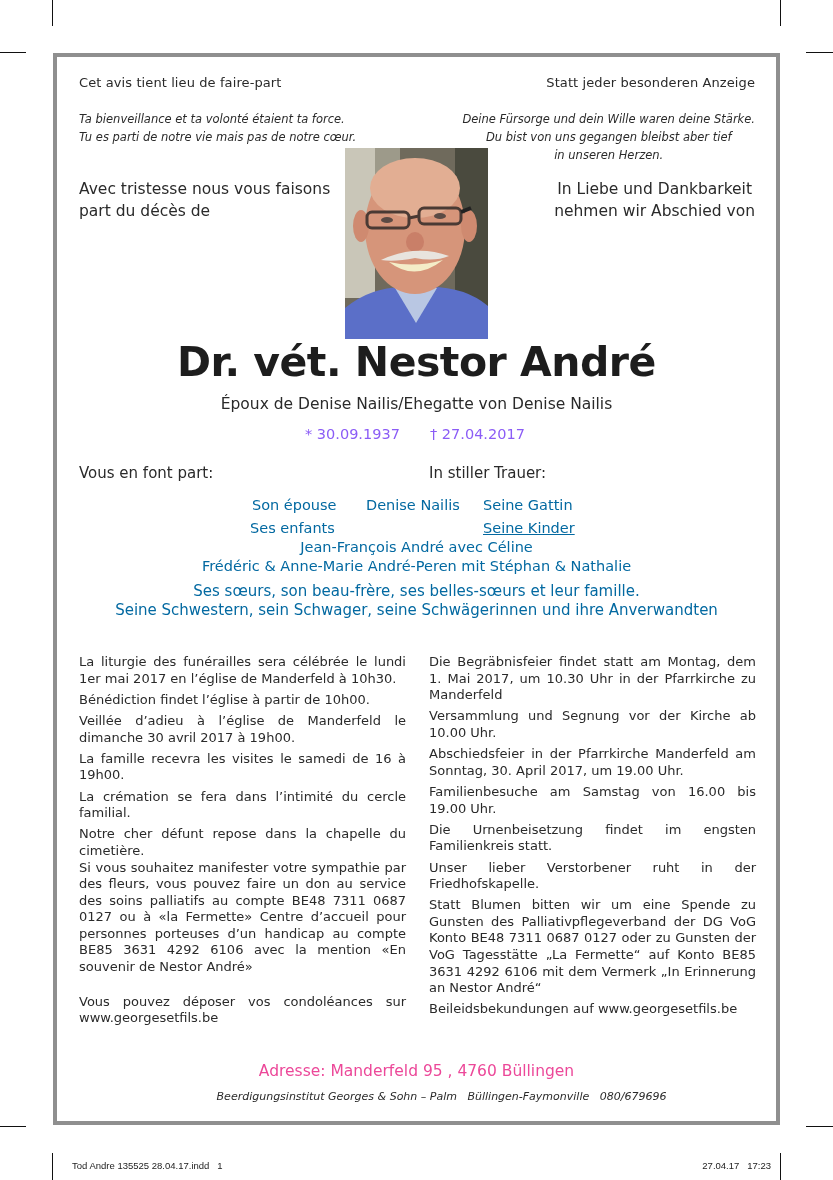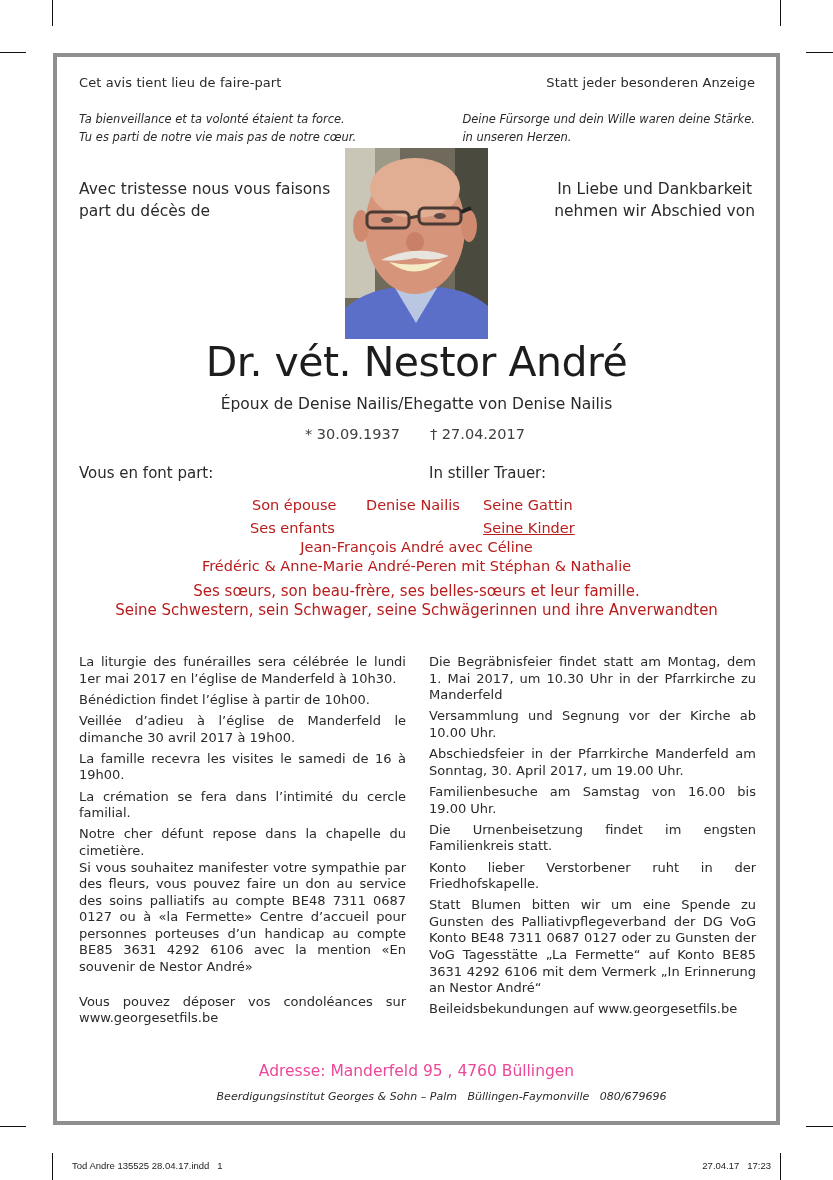--- a/index.html
+++ b/index.html
@@ -6,26 +6,26 @@
     body { width: 833px; height: 1180px; position: relative; overflow: hidden;
            font-family: "DejaVu Sans", sans-serif; color: #222; }
     .crop { position: absolute; background: #111; }
     .frame { position: absolute; left: 53px; top: 53px; width: 719px; height: 1064px;
              border: 4px solid #8f8f8f; background: #fff; }
     .abs { position: absolute; white-space: nowrap; }
     .hdr { font-size: 13px; color: #2a2a2a; letter-spacing: 0.1px; }
     .it { font-style: italic; font-size: 11.5px; color: #2a2a2a; line-height: 18px; }
     .intro { font-size: 15.5px; line-height: 22px; color: #2a2a2a; }
     .photo { position: absolute; left: 345px; top: 148px; width: 143px; height: 191px; overflow: hidden; }
-    .name { font-size: 41px; color: #1d1d1d; letter-spacing: -0.5px; text-align: center; width: 100%; left: 0; font-weight: normal; }
+    .name { font-size: 41px; color: #1d1d1d; letter-spacing: -0.5px; text-align: center; width: 100%; left: 0; font-weight: bold; }
     .center { left: 0; width: 100%; text-align: center; }
     .spouse { font-size: 15.5px; color: #2a2a2a; }
-    .dates { font-size: 14.5px; color: #404040; }
+    .dates { font-size: 14.5px; color: #8b5cf6; }
     .lbl { font-size: 15px; color: #2a2a2a; }
-    .fam { font-size: 14.5px; color: #b91c1c; }
+    .fam { font-size: 14.5px; color: #0369a1; }
     .col { position: absolute; width: 327px; font-size: 13px; line-height: 16.6px; color: #2a2a2a;
            text-align: justify; white-space: normal; }
     .col p { margin: 0 0 4.6px 0; }
     .col p.gap { margin-top: 18px; }
     .addr { font-size: 15.5px; color: #ec4899; }
     .bz { font-style: italic; font-size: 11px; color: #2a2a2a; padding-left: 25px; }
     .slug { font-family: "Liberation Sans", sans-serif; font-size: 9.5px; color: #222; }
   </style>
 </head>
 <body>
@@ -41,22 +41,23 @@
 
 <div class="frame"></div>
 
 <div class="abs hdr" style="left:79px;top:75px;">Cet avis tient lieu de faire-part</div>
 <div class="abs hdr" style="right:78px;top:75px;">Statt jeder besonderen Anzeige</div>
 
 <div class="abs it" style="left:79px;top:110px;">
   <div>Ta bienveillance et ta volonté étaient ta force.</div>
   <div>Tu es parti de notre vie mais pas de notre cœur.</div>
 </div>
-<div class="abs it" style="right:78px;top:110px;text-align:left;">
+<div class="abs it" style="right:78px;top:110px;text-align:center;">
   <div>Deine Fürsorge und dein Wille waren deine Stärke.</div>
+  <div>Du bist von uns gegangen bleibst aber tief</div>
   <div>in unseren Herzen.</div>
 </div>
 
 <div class="abs intro" style="left:79px;top:178px;">
   <div>Avec tristesse nous vous faisons</div>
   <div>part du décès de</div>
 </div>
 <div class="abs intro" style="right:78px;top:178px;text-align:center;">
   <div>In Liebe und Dankbarkeit</div>
   <div>nehmen wir Abschied von</div>
@@ -113,21 +114,21 @@
   <p style="margin-bottom:0;">Notre cher défunt repose dans la chapelle du cimetière.</p>
   <p style="margin-bottom:0;">Si vous souhaitez manifester votre sympathie par des fleurs, vous pouvez faire un don au service des soins palliatifs au compte BE48 7311 0687 0127 ou à «la Fermette» Centre d’accueil pour personnes porteuses d’un handicap au compte BE85 3631 4292 6106 avec la mention «En souvenir de Nestor André»</p>
   <p class="gap">Vous pouvez déposer vos condoléances sur www.georgesetfils.be</p>
 </div>
 <div class="col" style="left:429px;top:654px;">
   <p>Die Begräbnisfeier findet statt am Montag, dem 1. Mai 2017, um 10.30 Uhr in der Pfarrkirche zu Manderfeld</p>
   <p>Versammlung und Segnung vor der Kirche ab 10.00 Uhr.</p>
   <p>Abschiedsfeier in der Pfarrkirche Manderfeld am Sonntag, 30. April 2017, um 19.00 Uhr.</p>
   <p>Familienbesuche am Samstag von 16.00 bis 19.00 Uhr.</p>
   <p>Die Urnenbeisetzung findet im engsten Familienkreis statt.</p>
-  <p>Konto lieber Verstorbener ruht in der Friedhofskapelle.</p>
+  <p>Unser lieber Verstorbener ruht in der Friedhofskapelle.</p>
   <p>Statt Blumen bitten wir um eine Spende zu Gunsten des Palliativpflegeverband der DG VoG Konto BE48 7311 0687 0127 oder zu Gunsten der VoG Tagesstätte „La Fermette“ auf Konto BE85 3631 4292 6106 mit dem Vermerk „In Erinnerung an Nestor André“</p>
   <p>Beileidsbekundungen auf www.georgesetfils.be</p>
 </div>
 
 <div class="abs center addr" style="top:1062px;">Adresse: Manderfeld 95 , 4760 Büllingen</div>
 <div class="abs center bz" style="top:1090px;white-space:pre;">Beerdigungsinstitut Georges &amp; Sohn – Palm   Büllingen-Faymonville   080/679696</div>
 
 <div class="abs slug" style="left:72px;top:1160px;white-space:pre;">Tod Andre 135525 28.04.17.indd   1</div>
 <div class="abs slug" style="right:62px;top:1160px;white-space:pre;">27.04.17   17:23</div>
 

